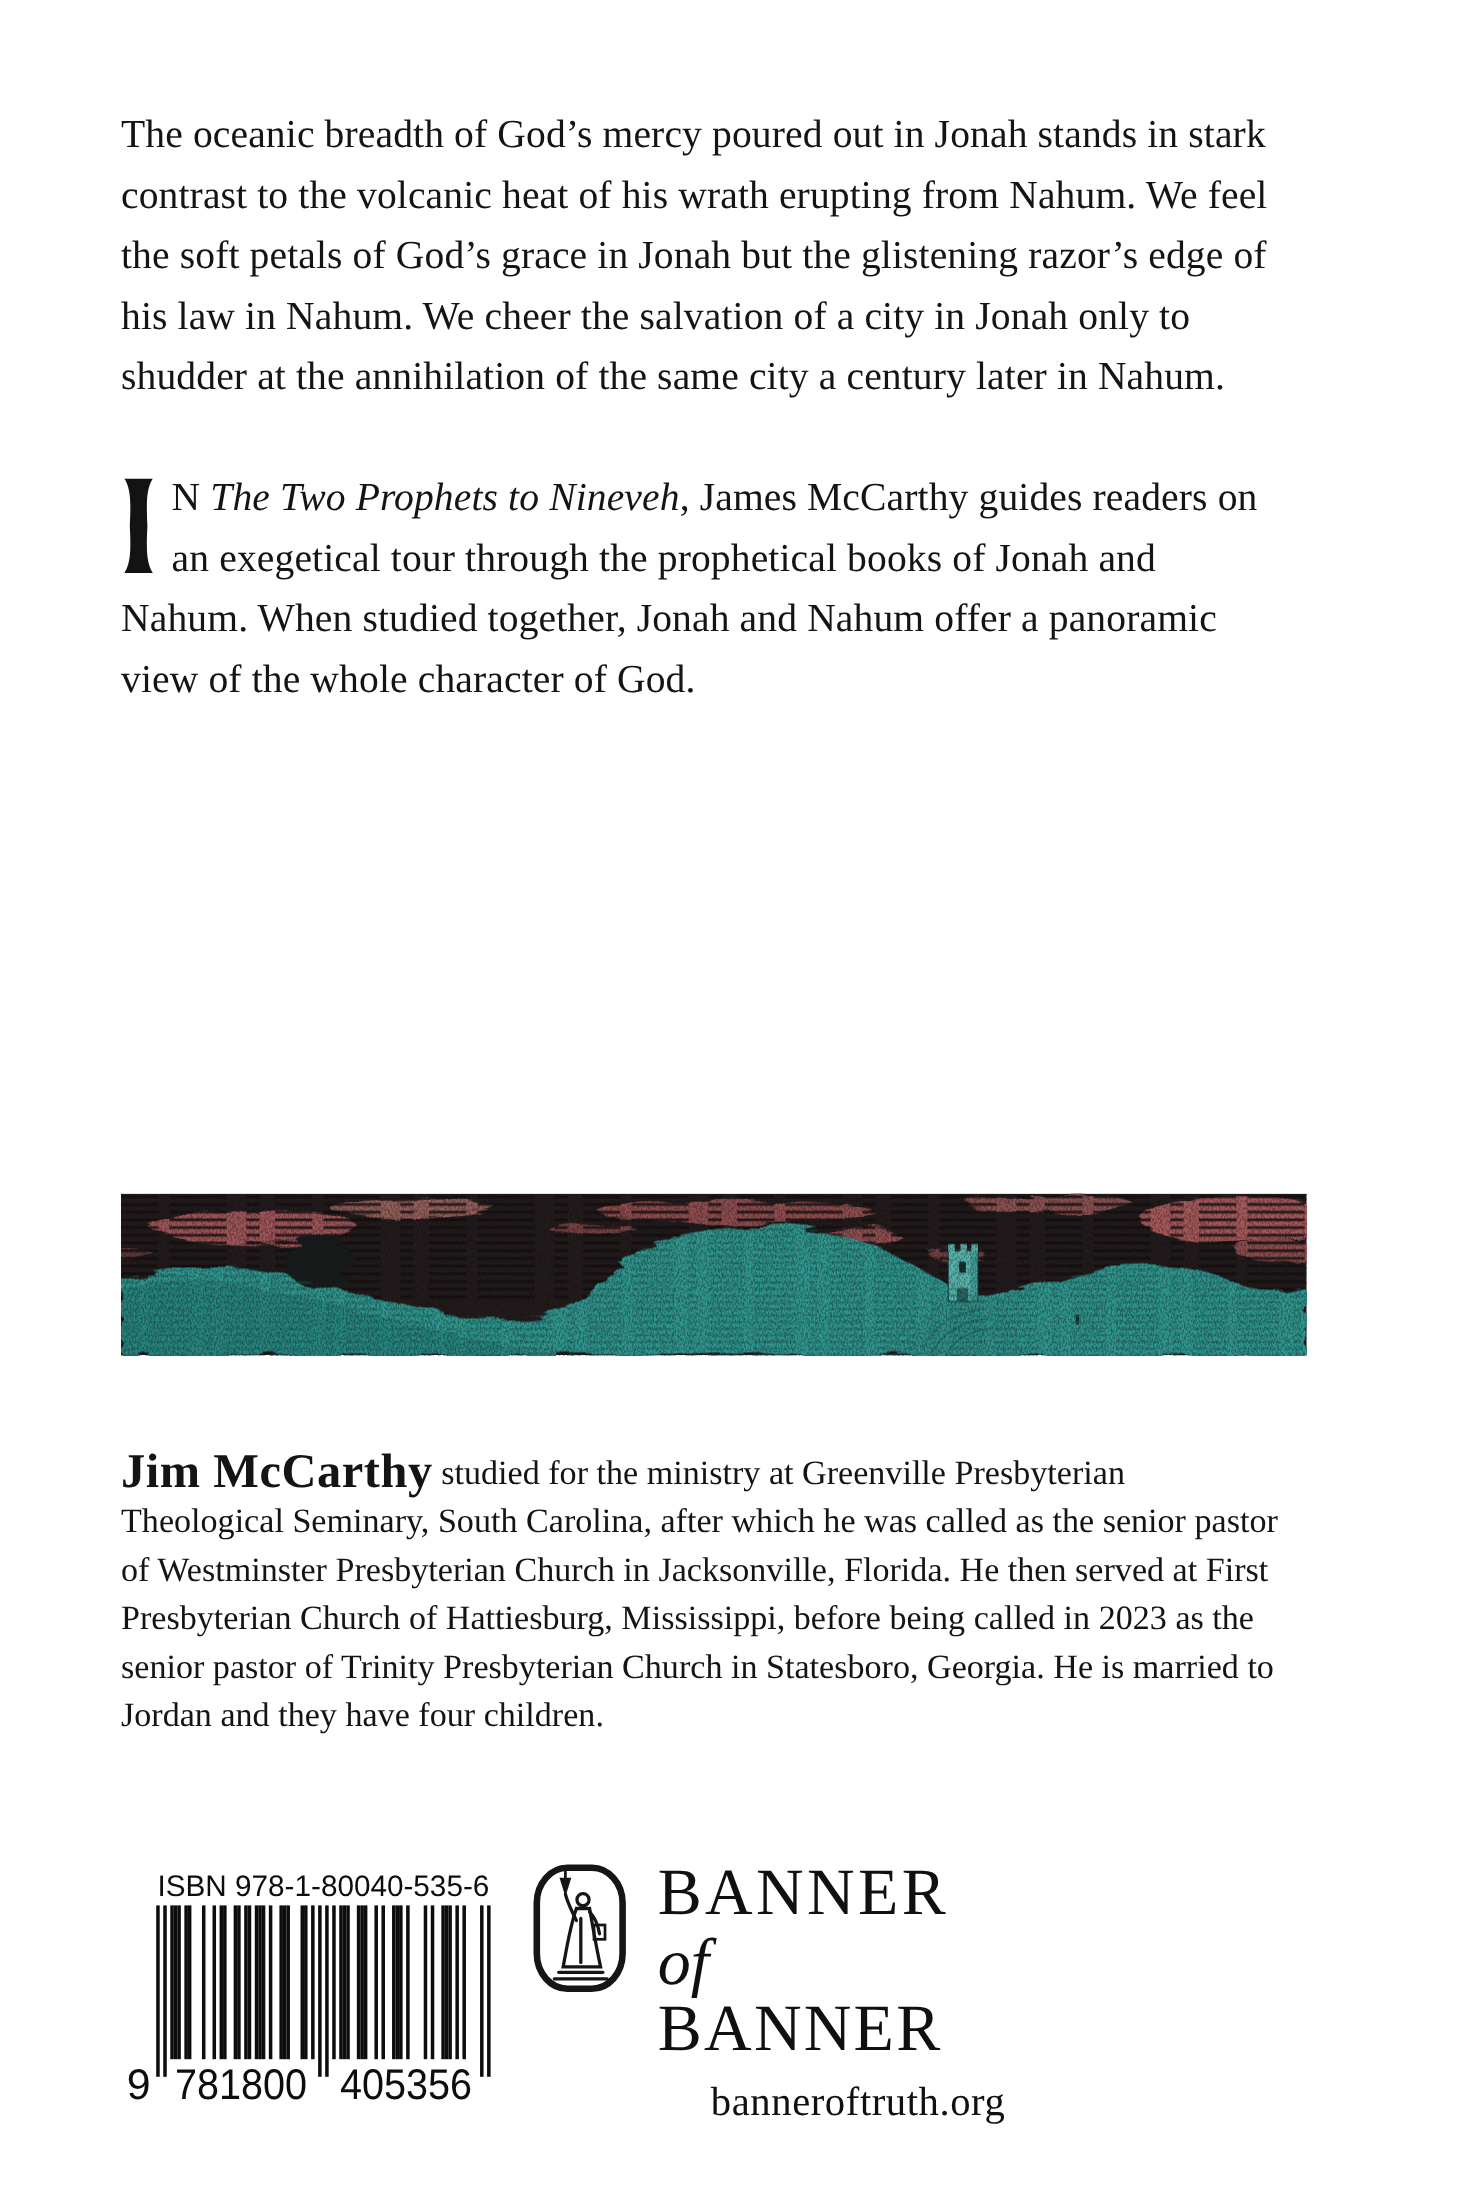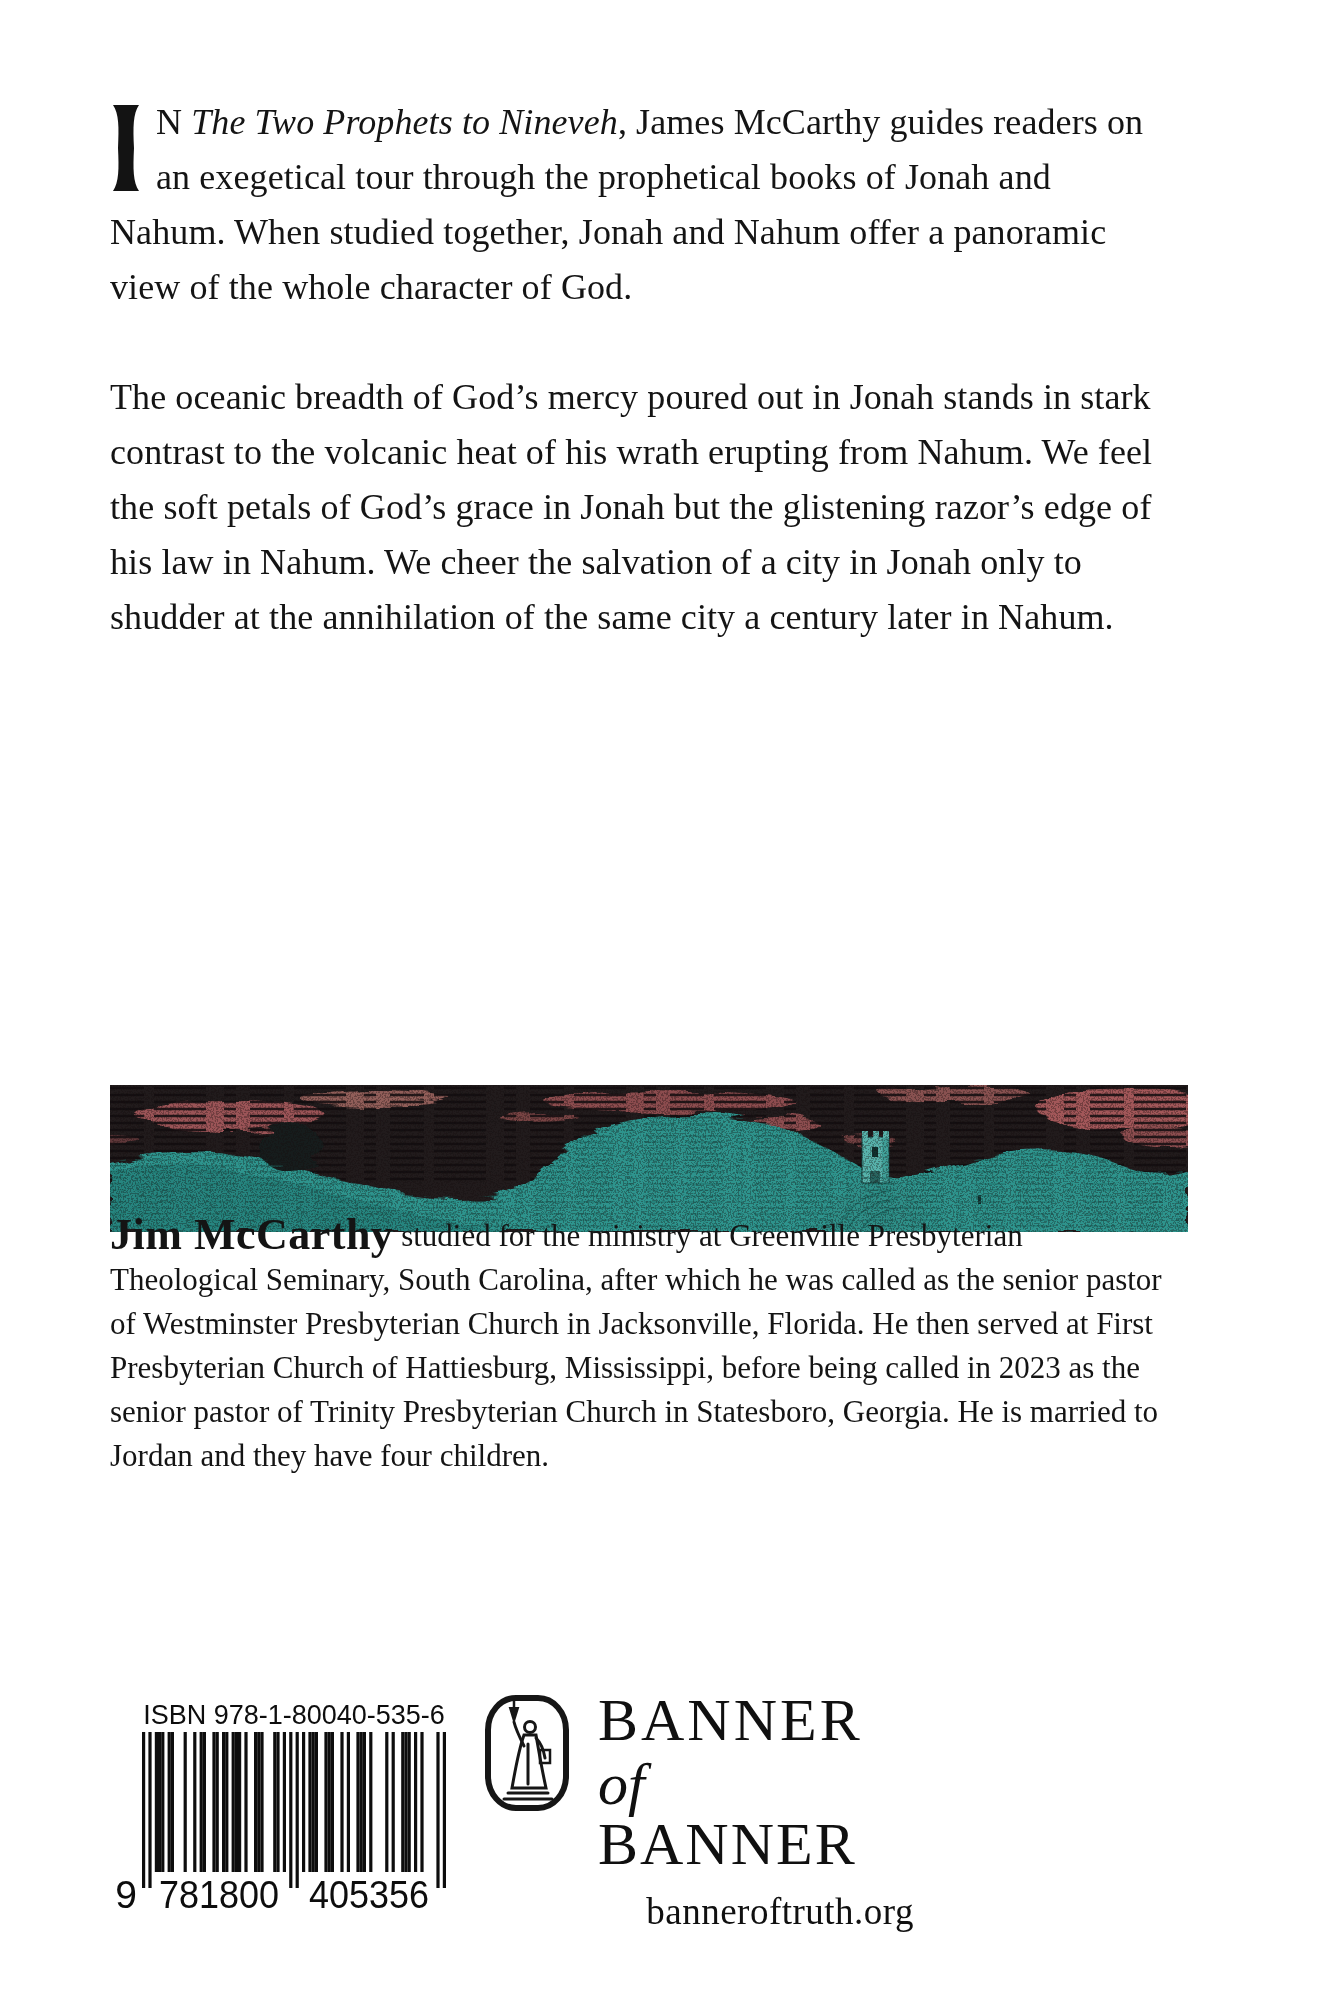--- a/index.html
+++ b/index.html
@@ -8,21 +8,21 @@
   
   .blurb{position:absolute;left:110px;top:95px;width:1052px;
          font-size:36px;line-height:55px;letter-spacing:0.1px;}
   .blurb p{margin:0 0 55px 0;}
   .blurb i{font-style:italic;}
   .dropcap{float:left;width:28px;height:86px;margin:10px 16px 0 2px;}
   
   .illustration{position:absolute;left:110px;top:1085px;width:1078px;height:147px;overflow:hidden;}
   .illustration svg{display:block;}
   
-  .bio{position:absolute;left:110px;top:1213px;width:1058px;
+  .bio{position:absolute;left:110px;top:1316px;width:1058px;
        font-size:31px;line-height:44px;}
   .bio-name{font-weight:bold;font-size:44px;line-height:1;vertical-align:-3px;letter-spacing:0.5px;}
   
   .barcode-block{position:absolute;left:116px;top:1656px;width:340px;margin-top:44px;}
   .isbn-label{font-family:"Liberation Sans", sans-serif;font-size:27px;line-height:30px;
               width:304px;margin-left:26px;text-align:center;white-space:nowrap;color:#0d0d0d;}
   .barcode-block svg{display:block;margin-top:2px;}
   .ean-digit{font-family:"Liberation Sans", sans-serif;font-size:39px;fill:#0d0d0d;}
   
   .publisher{position:absolute;left:484px;top:1682px;width:430px;}
@@ -34,26 +34,26 @@
   .pub-line2 i{font-style:italic;letter-spacing:0;}
   .pub-site{font-size:37px;line-height:40px;text-align:right;width:100%;
             margin-top:18px;color:#101010;letter-spacing:0.5px;}
 </style>
 </head>
 <body>
 
 <div id="page">
 
   <div class="blurb">
+    <p><span>The oceanic breadth of God’s mercy poured out in Jonah stands in stark contrast to the volcanic heat of his wrath erupting from Nahum. We feel the soft petals of God’s grace in Jonah but the glistening razor’s edge of his law in Nahum. We cheer the salvation of a city in Jonah only to shudder at the annihilation of the same city a century later in Nahum.</span></p>
     <p>
       <svg class="dropcap" viewBox="0 0 28 86" aria-hidden="true">
         <path d="M1,0 H27 C21,9 21,22 22,43 C21,64 21,77 27,86 H1 C7,77 7,64 6,43 C7,22 7,9 1,0 Z" fill="#131313"></path>
       </svg><span>N </span><i>The Two Prophets to Nineveh</i><span>, James McCarthy guides readers on an exegetical tour through the prophetical books of Jonah and Nahum. When studied together, Jonah and Nahum offer a panoramic view of the whole character of God.</span>
     </p>
-    <p><span>The oceanic breadth of God’s mercy poured out in Jonah stands in stark contrast to the volcanic heat of his wrath erupting from Nahum. We feel the soft petals of God’s grace in Jonah but the glistening razor’s edge of his law in Nahum. We cheer the salvation of a city in Jonah only to shudder at the annihilation of the same city a century later in Nahum.</span></p>
   </div>
 
   <div class="illustration">
     <svg width="1078" height="147" viewBox="0 0 1078 147" preserveAspectRatio="none" aria-hidden="true">
       <defs>
         <filter id="rough" x="-10%" y="-30%" width="120%" height="160%">
           <feTurbulence type="fractalNoise" baseFrequency="0.018 0.09" numOctaves="3" seed="7" result="n"></feTurbulence>
           <feDisplacementMap in="SourceGraphic" in2="n" scale="14"></feDisplacementMap>
         </filter>
         <filter id="speck" x="0" y="0" width="100%" height="100%">

